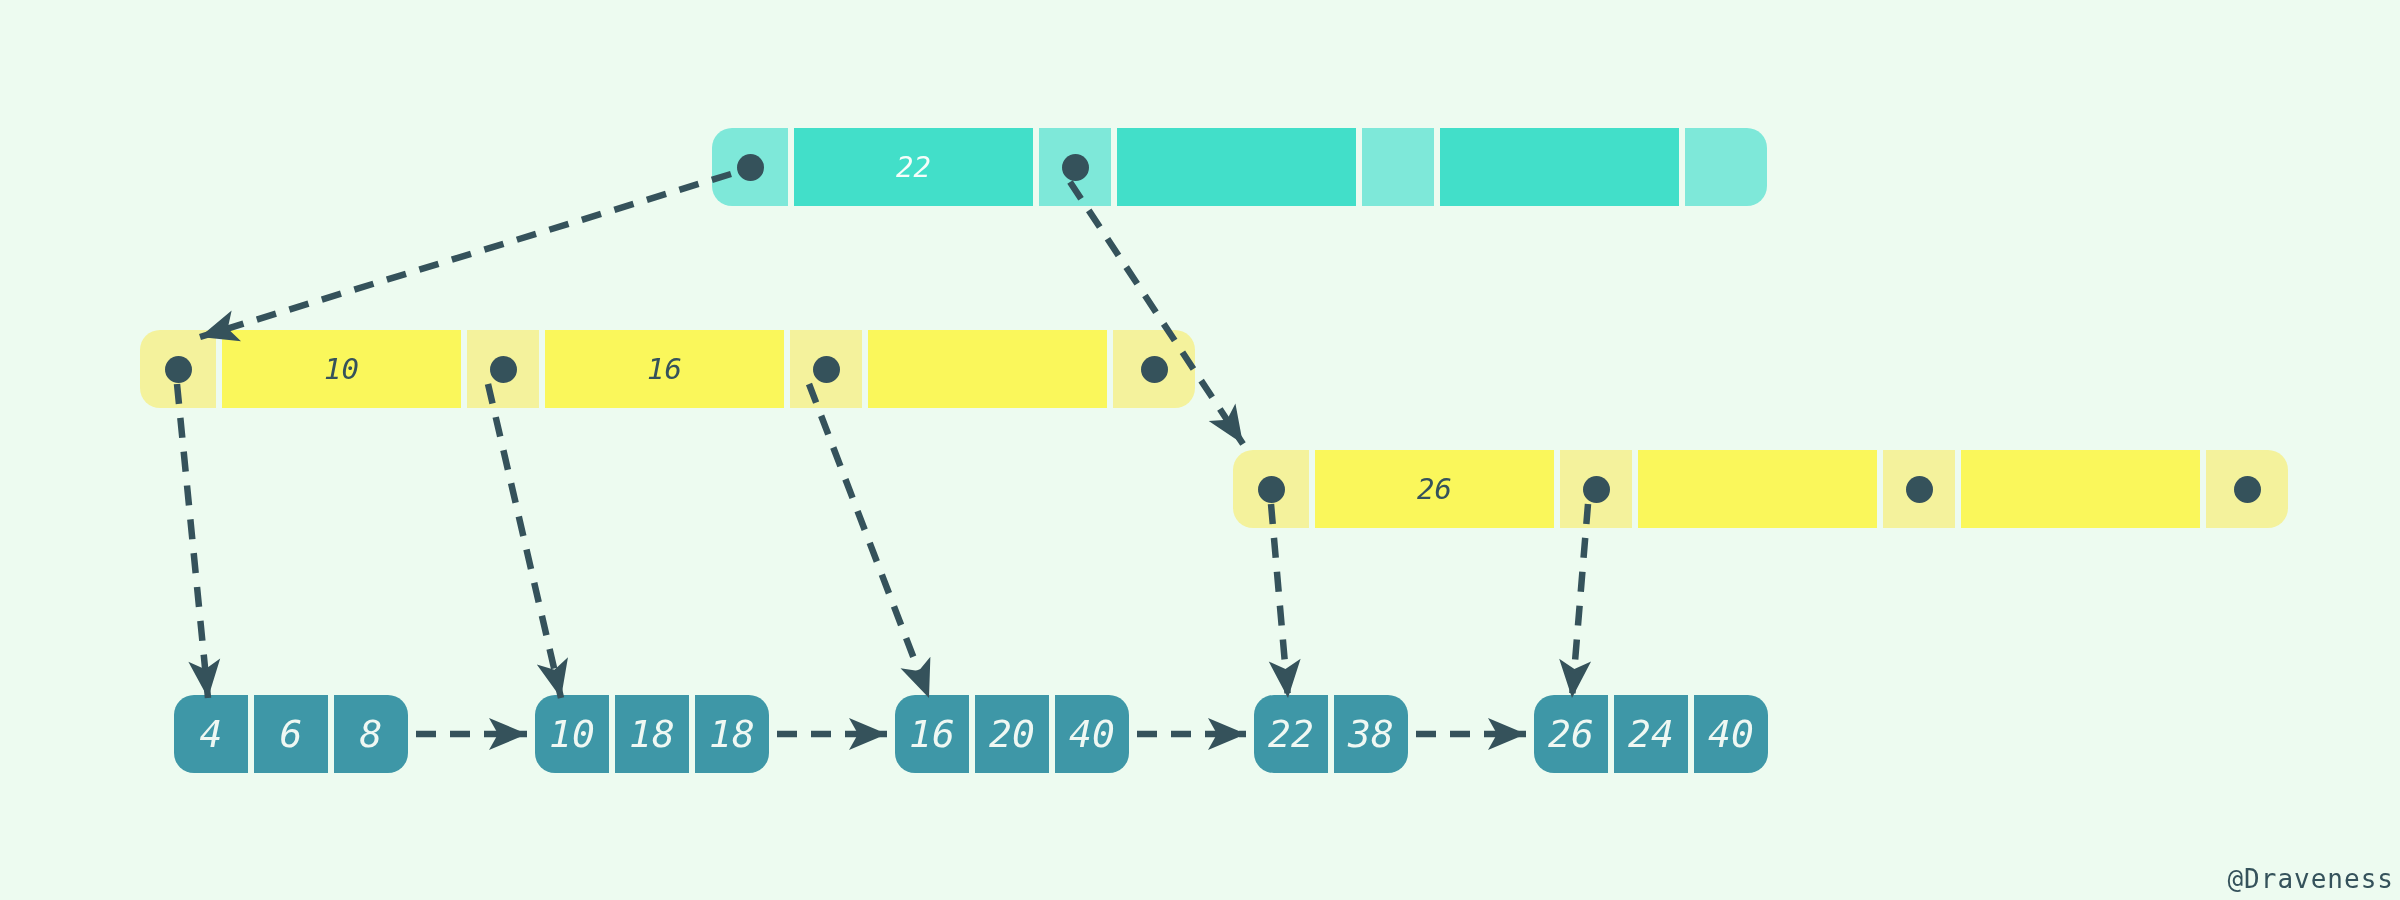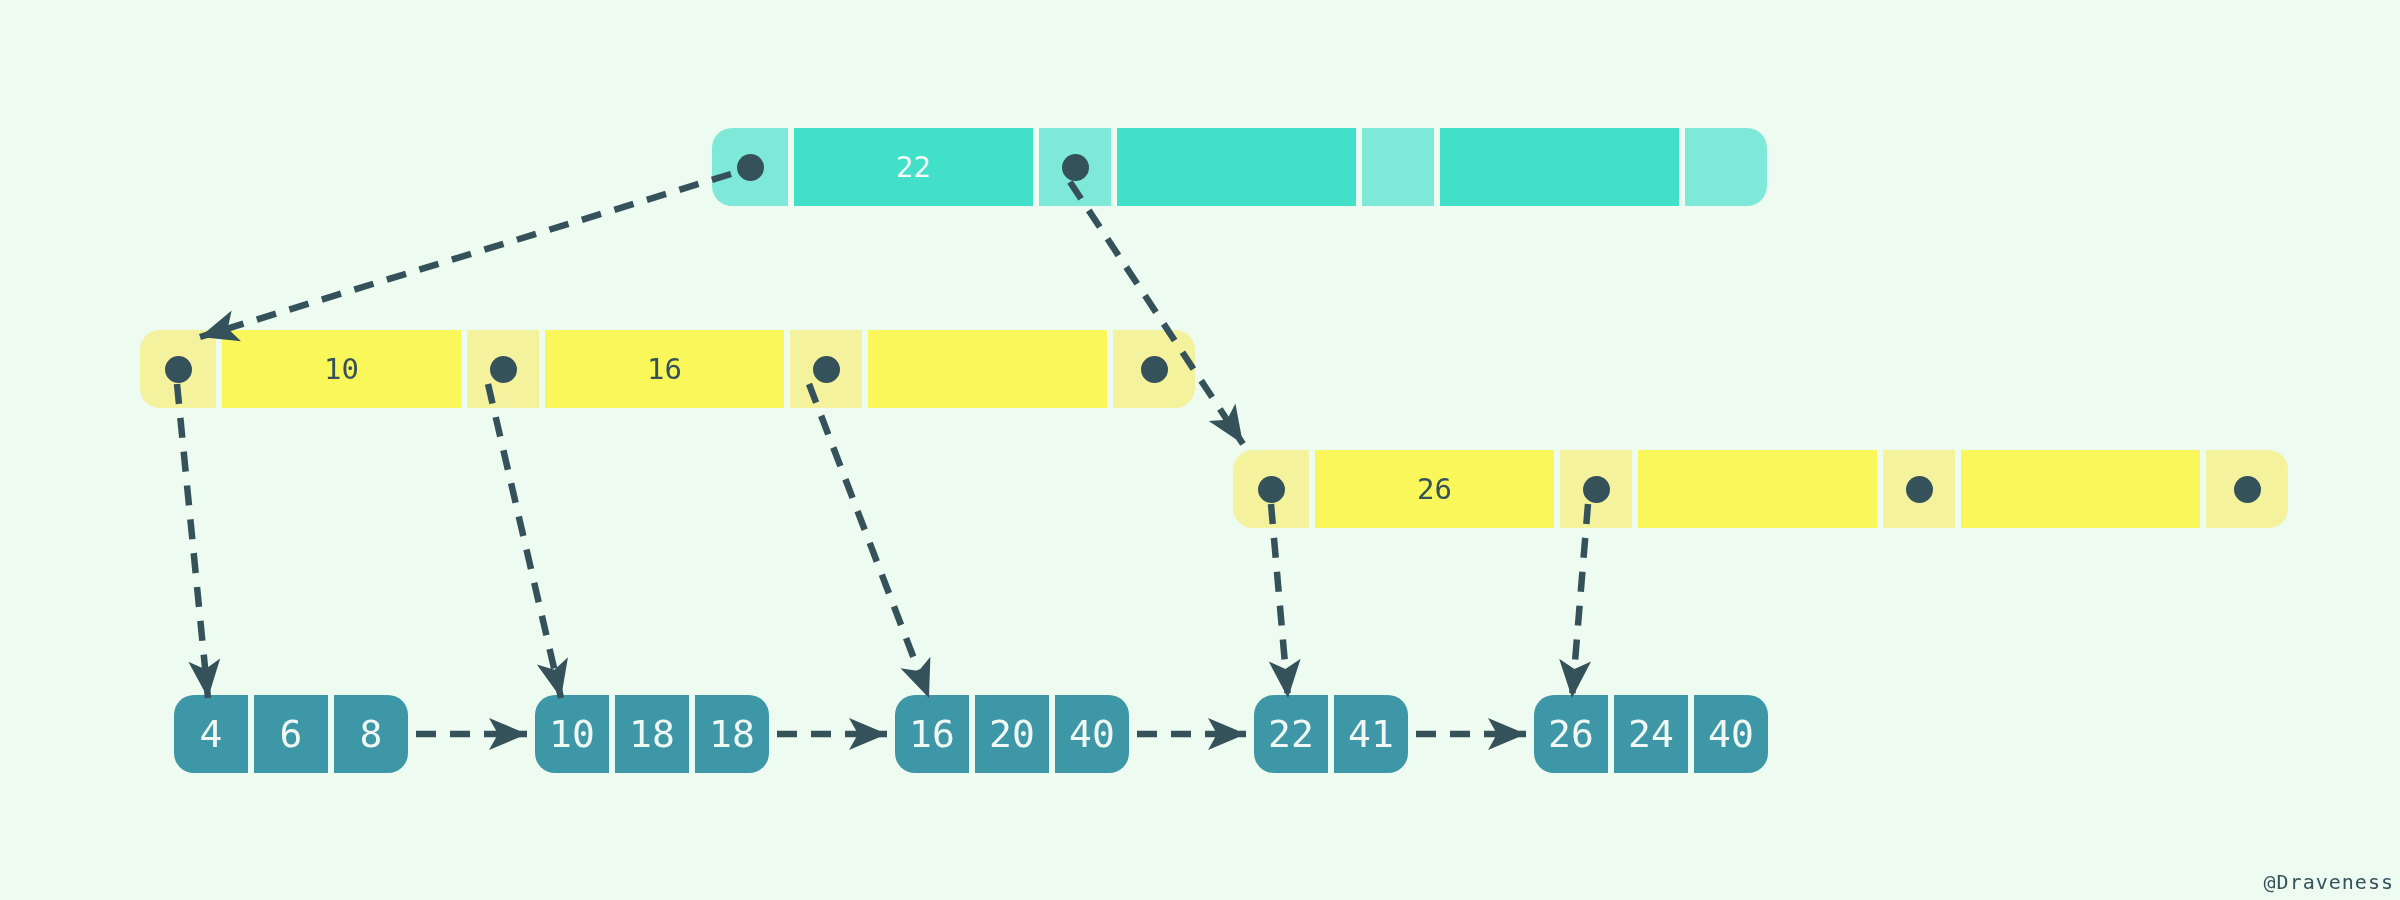--- a/index.html
+++ b/index.html
@@ -8,21 +8,21 @@
     background:#EDFBF0;
     font-family:"DejaVu Sans Mono", monospace;
     position:relative;overflow:hidden;
   }
   #canvas{position:absolute;left:0;top:0;width:2400px;height:900px;}
 
   
   .node{position:absolute;display:flex;gap:6px;height:78px;}
   .cell{
     display:flex;align-items:center;justify-content:center;
-    height:78px;box-sizing:border-box;
+    height:78px;box-sizing:border-box;font-style:italic;
   }
   .cell.first{border-radius:20px 0 0 20px;}
   .cell.last{border-radius:0 20px 20px 0;}
 
   
   .internal .ptr{width:72px;}
   .internal .key{width:239px;font-size:29px;}
   .internal .ptr.first{width:76px;}
   .internal .ptr.last{width:82px;}
 
@@ -40,21 +40,21 @@
   
   .dot{width:27px;height:27px;border-radius:50%;background:#35525B;}
 
   
   svg.overlay{position:absolute;left:0;top:0;pointer-events:none;}
   .arrow{stroke:#35525B;stroke-width:6.5;stroke-dasharray:20 14;fill:none;}
 
   
   .credit{
     position:absolute;right:6px;bottom:6px;
-    font-size:20px;color:#35525B;letter-spacing:1px;
+    font-size:26px;color:#35525B;letter-spacing:1px;
   }
 </style>
 </head>
 <body>
 
 <div id="canvas">
 
   <div class="node internal teal" style="left:712px;top:128px;">
     <div class="cell ptr first">
         <span class="dot"></span>
@@ -118,21 +118,21 @@
   </div>
 
   <div class="node leaf" style="left:895px;top:695px;">
     <div class="cell first">16</div>
     <div class="cell">20</div>
     <div class="cell last">40</div>
   </div>
 
   <div class="node leaf" style="left:1254px;top:695px;">
     <div class="cell first">22</div>
-    <div class="cell last">41</div>
+    <div class="cell last">38</div>
   </div>
 
   <div class="node leaf" style="left:1534px;top:695px;">
     <div class="cell first">26</div>
     <div class="cell">24</div>
     <div class="cell last">40</div>
   </div>
 
   <svg class="overlay" width="2400" height="900" viewBox="0 0 2400 900">
     <defs>

